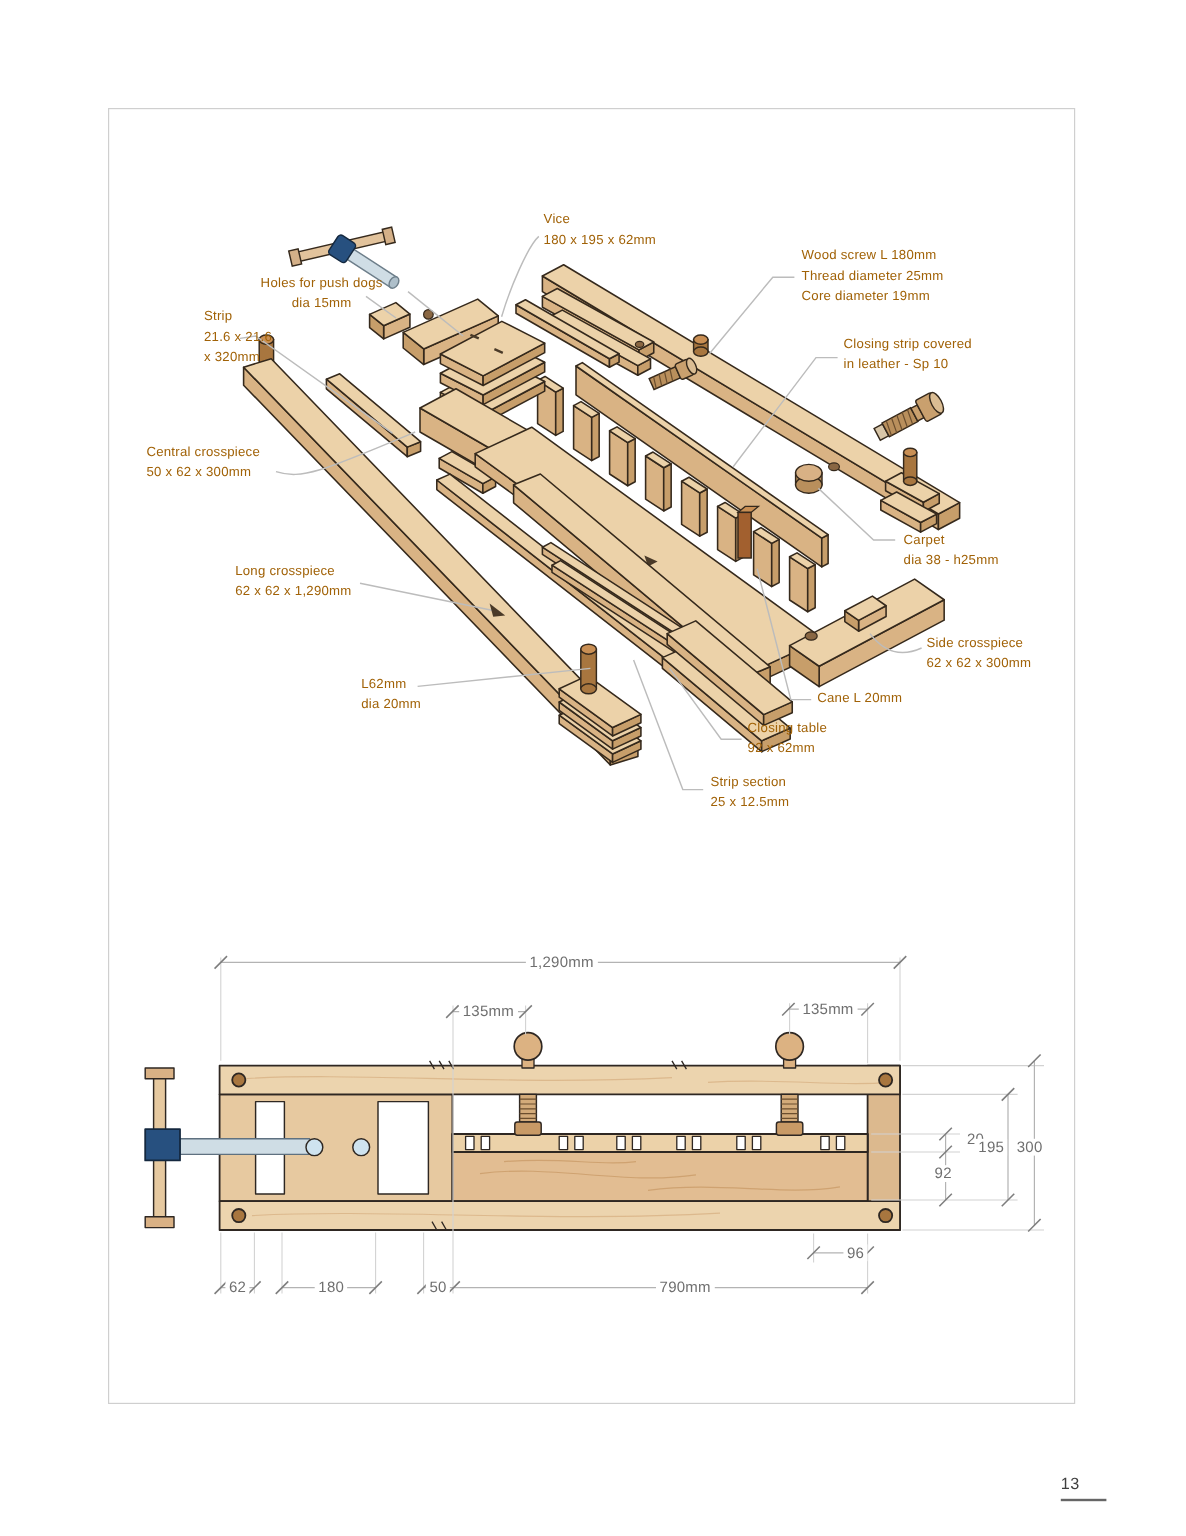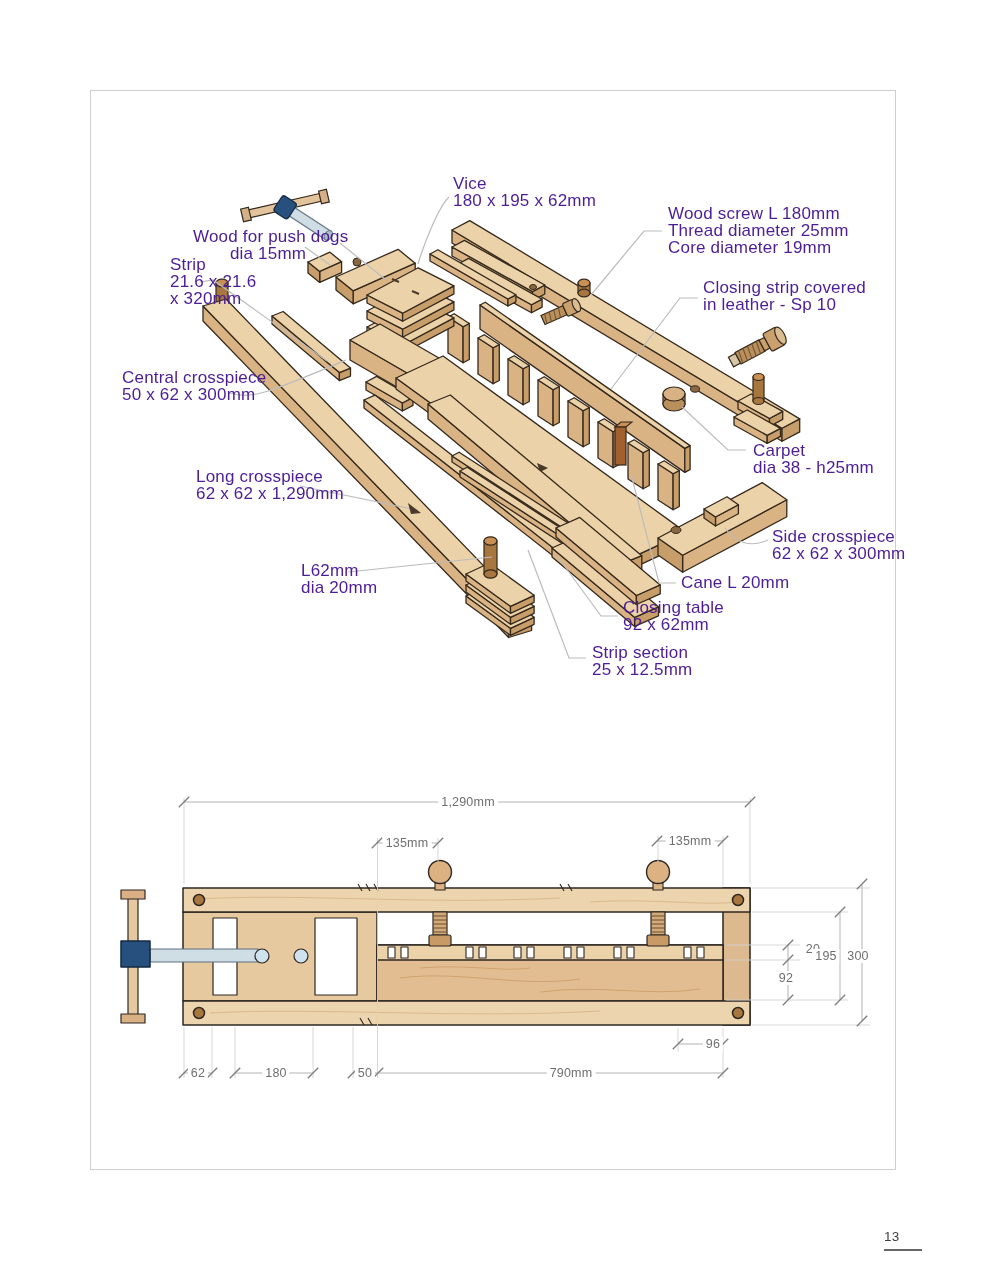--- a/index.html
+++ b/index.html
@@ -6,21 +6,21 @@
   body{
     width:988px;height:1280px;background:#ffffff;position:relative;overflow:hidden;
     font-family:"Liberation Sans", sans-serif;
   }
   .frame{
     position:absolute;left:90px;top:90px;width:806px;height:1080px;
     border:1px solid #cfcfcf;box-sizing:border-box;
   }
   svg.art{position:absolute;left:0;top:0;}
   .lbl{
-    position:absolute;font-size:17px;line-height:17px;color:#4c1d95;
+    position:absolute;font-size:11px;line-height:17px;color:#a16207;
     letter-spacing:.2px;white-space:nowrap;
   }
   .lbl.center{text-align:center;}
   .dim{
     position:absolute;transform:translate(-50%,-50%);font-size:12.5px;color:#6f6f6f;
     background:#ffffff;padding:0 3px;white-space:nowrap;letter-spacing:.2px;
   }
   .dim.nobg{background:transparent;margin-left:12px;}
   .pagenum{
     position:absolute;left:884px;top:1229px;font-size:13.5px;color:#404040;letter-spacing:.3px;
@@ -334,21 +334,21 @@
 <div class="lbl" style="left:453px;top:175px;">
   <div>Vice</div>
   <div>180 x 195 x 62mm</div>
 </div>
 <div class="lbl" style="left:668px;top:205px;">
   <div>Wood screw L 180mm</div>
   <div>Thread diameter 25mm</div>
   <div>Core diameter 19mm</div>
 </div>
 <div class="lbl center" style="left:193px;top:228px;width:150px;">
-  <div>Wood for push dogs</div>
+  <div>Holes for push dogs</div>
   <div>dia 15mm</div>
 </div>
 <div class="lbl" style="left:147px;top:256px;margin-left:23px;">
   <div>Strip</div>
   <div>21.6 x 21.6</div>
   <div>x 320mm</div>
 </div>
 <div class="lbl" style="left:122px;top:369px;">
   <div>Central crosspiece</div>
   <div>50 x 62 x 300mm</div>

